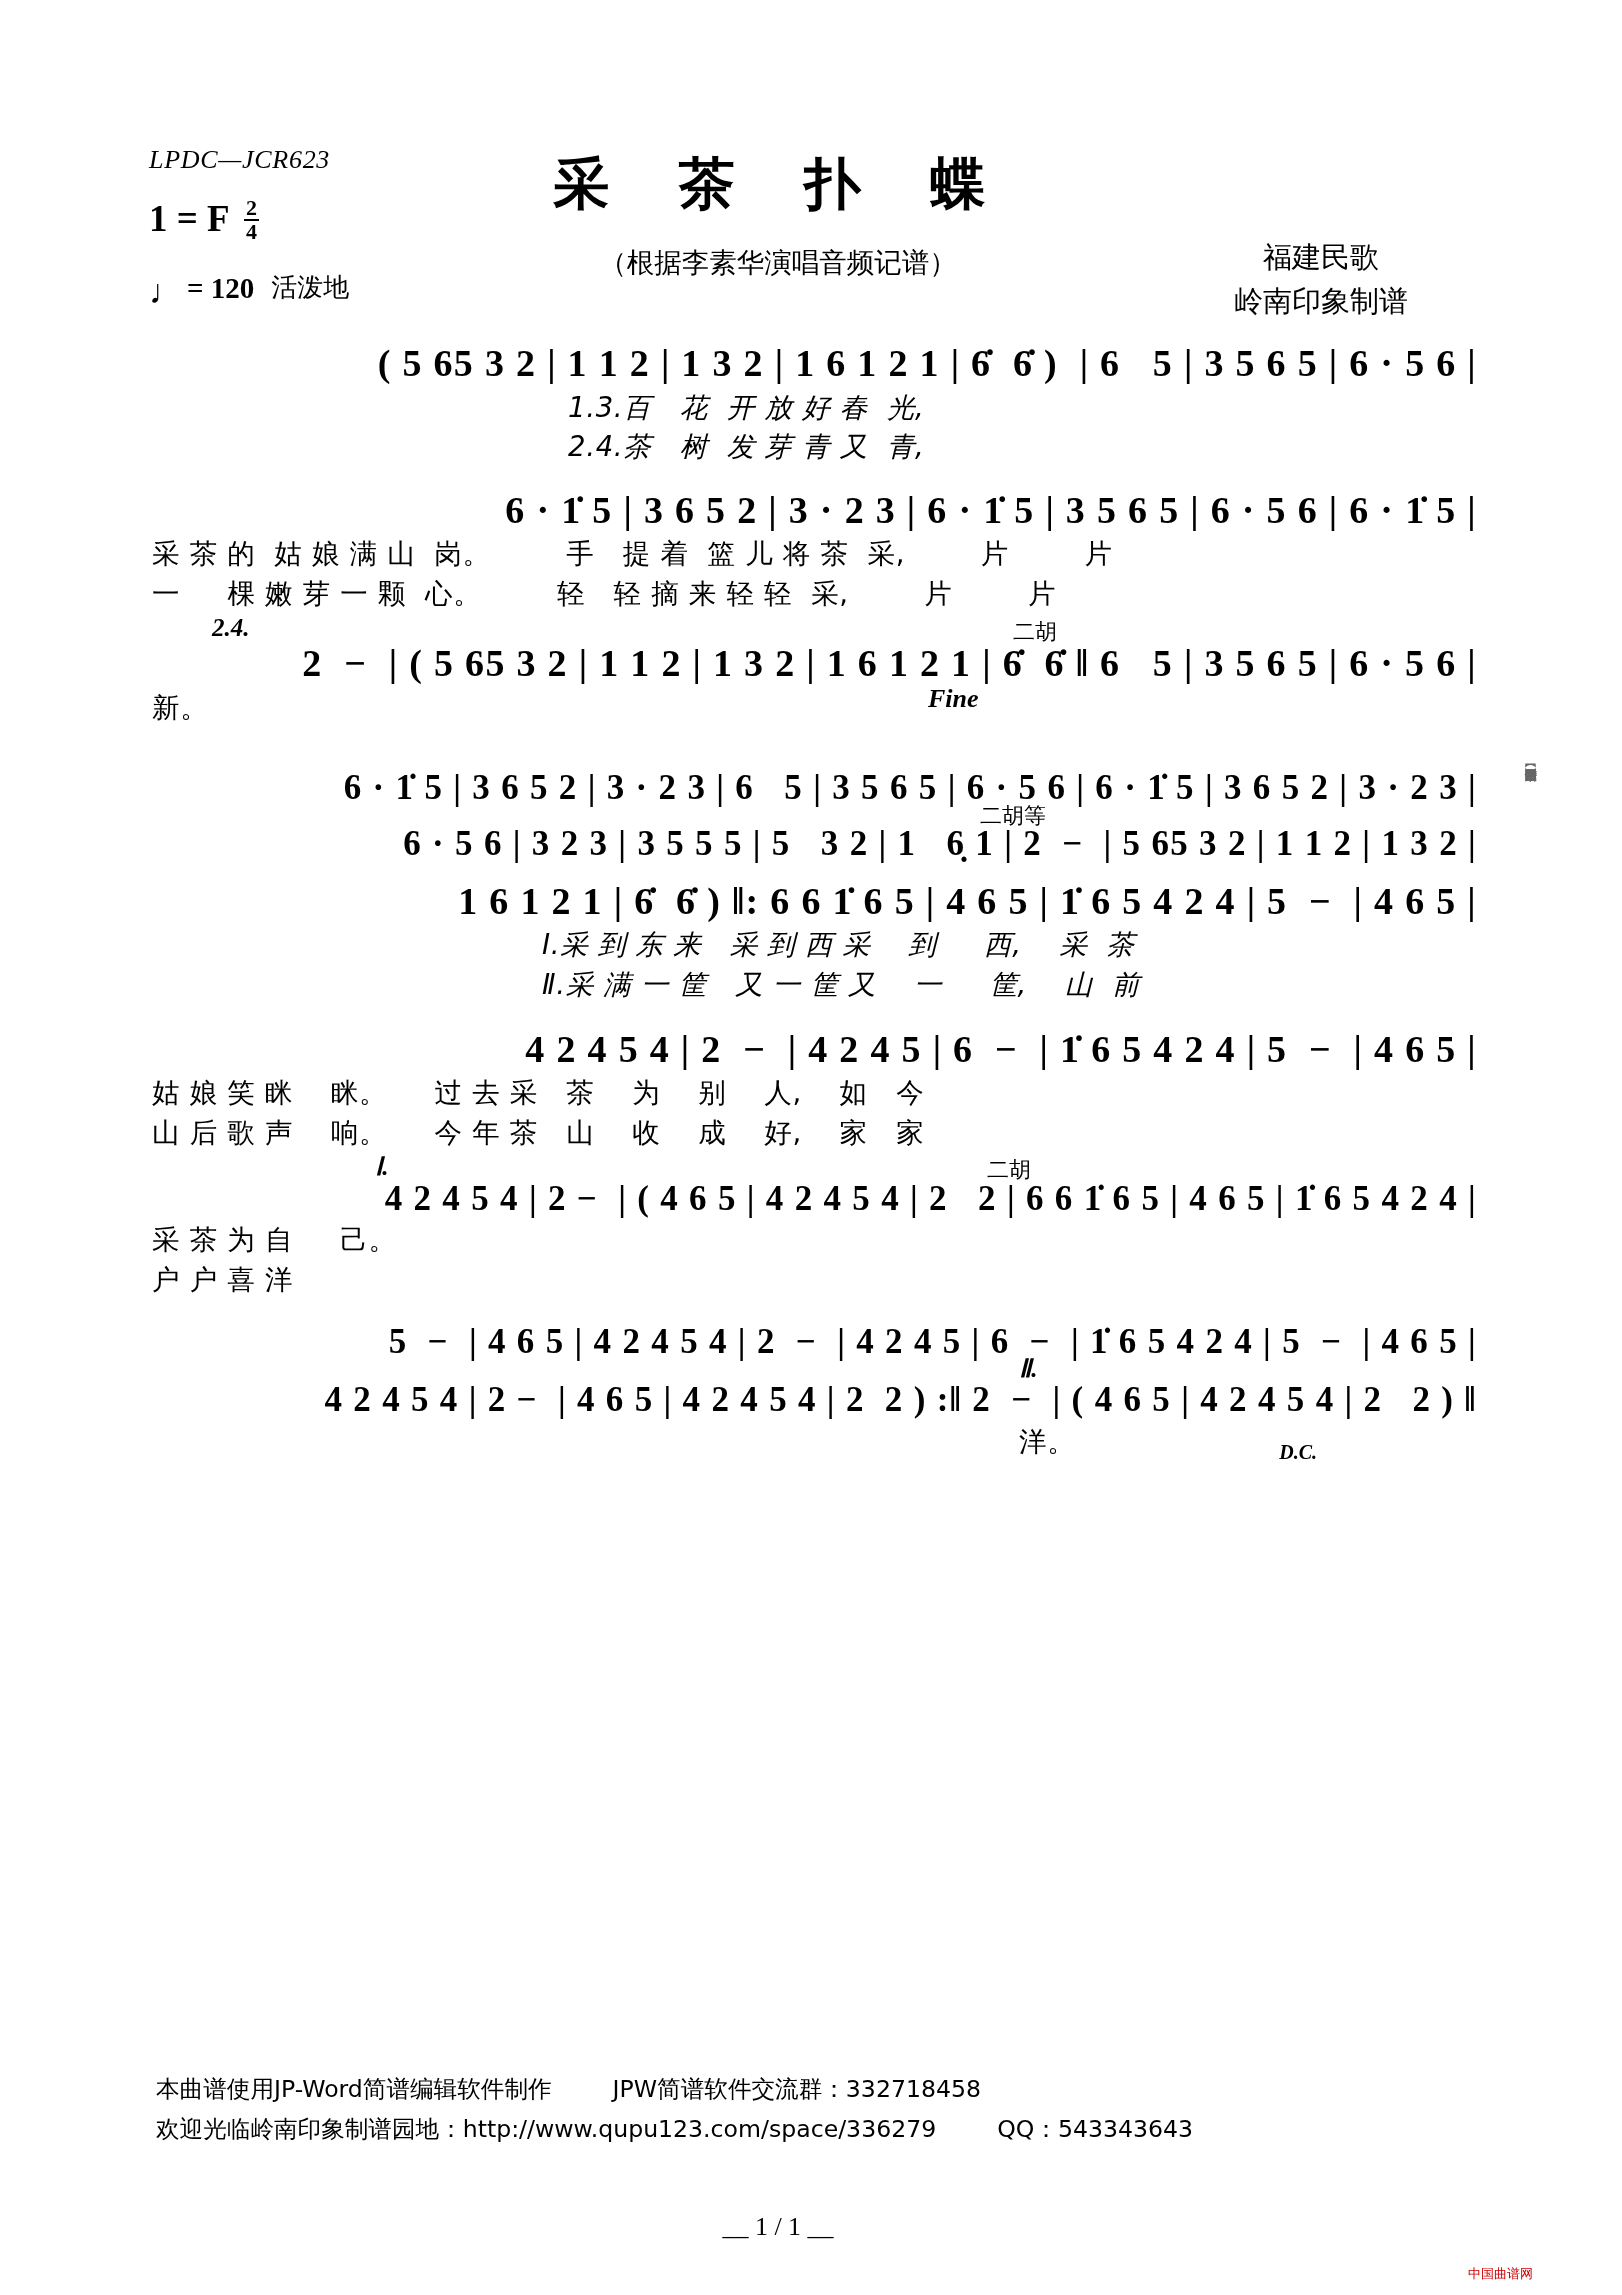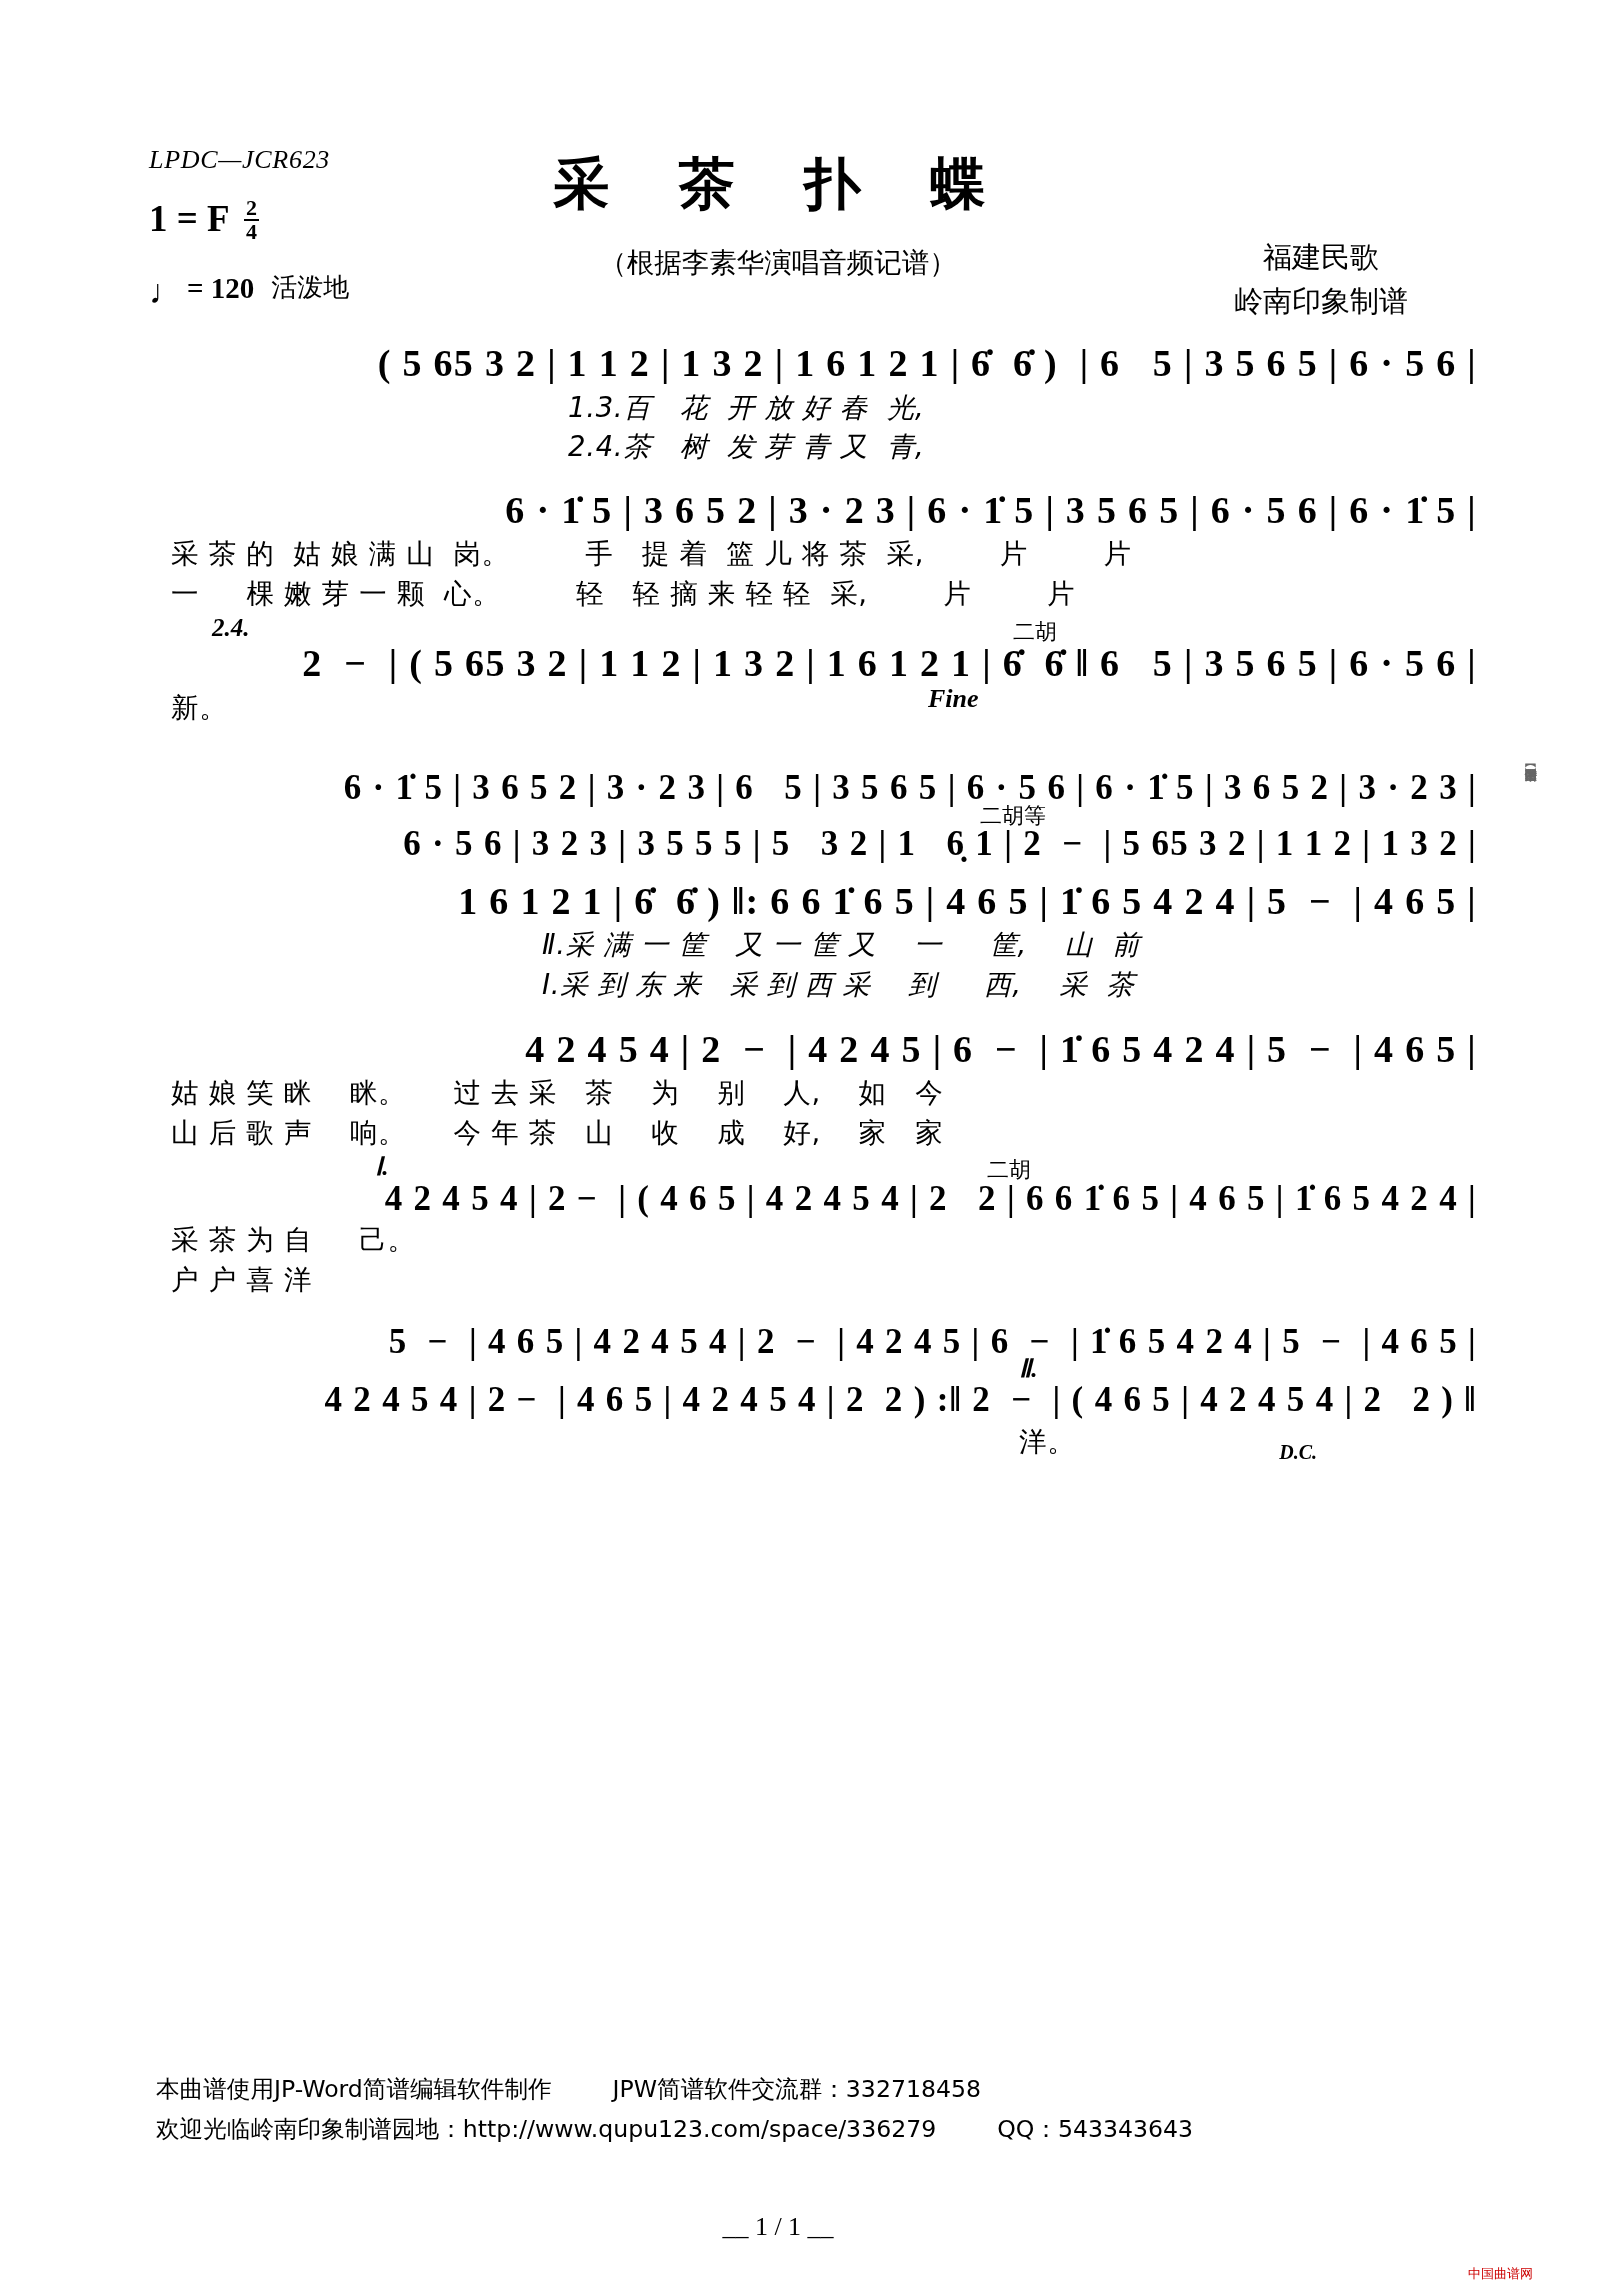--- a/index.html
+++ b/index.html
@@ -108,21 +108,21 @@
     line-height:1.25;
     text-align:right;
   }
   .notes.small { font-size:35px; }
   .lyric {
     font-family:"DejaVu Sans", sans-serif;
     font-size:27.5px;
     white-space:pre;
     line-height:1.45;
     letter-spacing:0.7px;
-    margin-left:22px;
+    margin-left:3px;
   }
   .lyric.ital { font-style:italic; }
   .marker {
     position:absolute;
     font-family:"Liberation Serif", serif;
     font-style:italic;
     font-weight:bold;
     font-size:25px;
   }
   .inline-label {
@@ -233,22 +233,22 @@
       <div class="notes small">6 · 1̇ 5 | 3 6 5 2 | 3 · 2 3 | 6   5 | 3 5 6 5 | 6 · 5 6 | 6 · 1̇ 5 | 3 6 5 2 | 3 · 2 3 |</div>
     </div>
 
     <div class="sysrow" style="margin-top:11.8px">
       <div class="inline-label" style="position:absolute; left:831px; top:-21px">二胡等</div>
       <div class="notes small">6 · 5 6 | 3 2 3 | 3 5 5 5 | 5   3 2 | 1   6̣ 1 | 2  −  | 5 65 3 2 | 1 1 2 | 1 3 2 |</div>
     </div>
 
     <div class="sysrow" style="margin-top:11.8px">
       <div class="notes">1 6 1 2 1 | 6̇  6̇ ) ‖: 6 6 1̇ 6 5 | 4 6 5 | 1̇ 6 5 4 2 4 | 5  −  | 4 6 5 |</div>
+      <div class="lyric ital" style="margin-left:393px">Ⅰ.采 到 东 来   采 到 西 采    到     西,    采  茶</div>
       <div class="lyric ital" style="margin-left:393px">Ⅱ.采 满 一 筐   又 一 筐 又    一     筐,    山  前</div>
-      <div class="lyric ital" style="margin-left:393px">Ⅰ.采 到 东 来   采 到 西 采    到     西,    采  茶</div>
     </div>
 
     <div class="sysrow" style="margin-top:21px">
       <div class="notes">4 2 4 5 4 | 2  −  | 4 2 4 5 | 6  −  | 1̇ 6 5 4 2 4 | 5  −  | 4 6 5 |</div>
       <div class="lyric">姑 娘 笑 眯    眯。     过 去 采   茶    为    别    人,    如   今</div>
       <div class="lyric">山 后 歌 声    响。     今 年 茶   山    收    成    好,    家   家</div>
     </div>
 
     <div class="sysrow" style="margin-top:23.6px">
       <div class="marker" style="left:226px; top:-25px">Ⅰ.</div>

